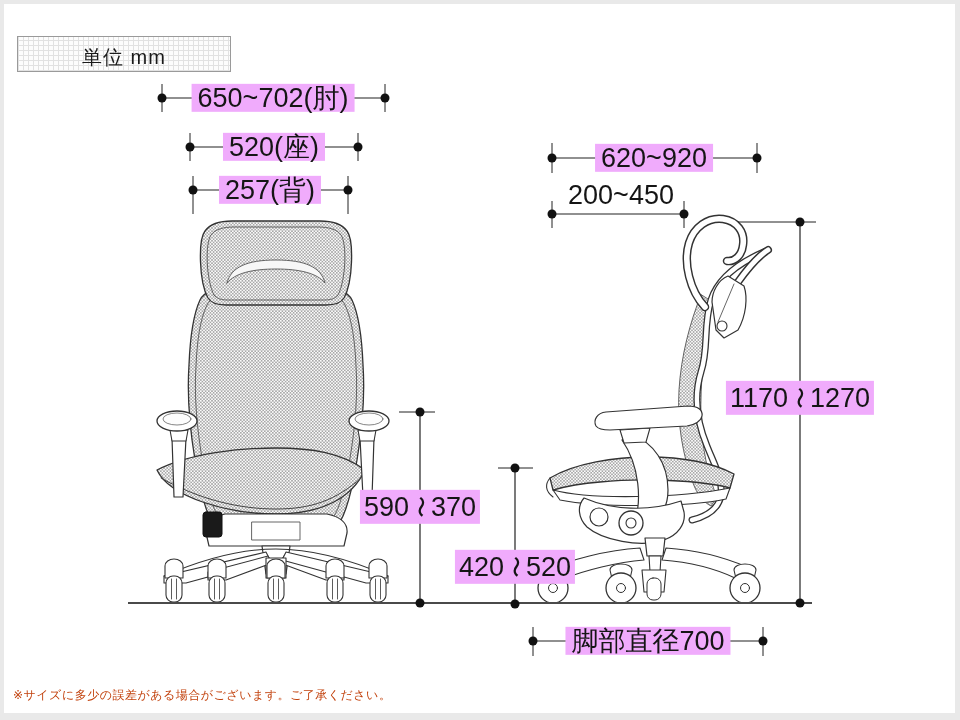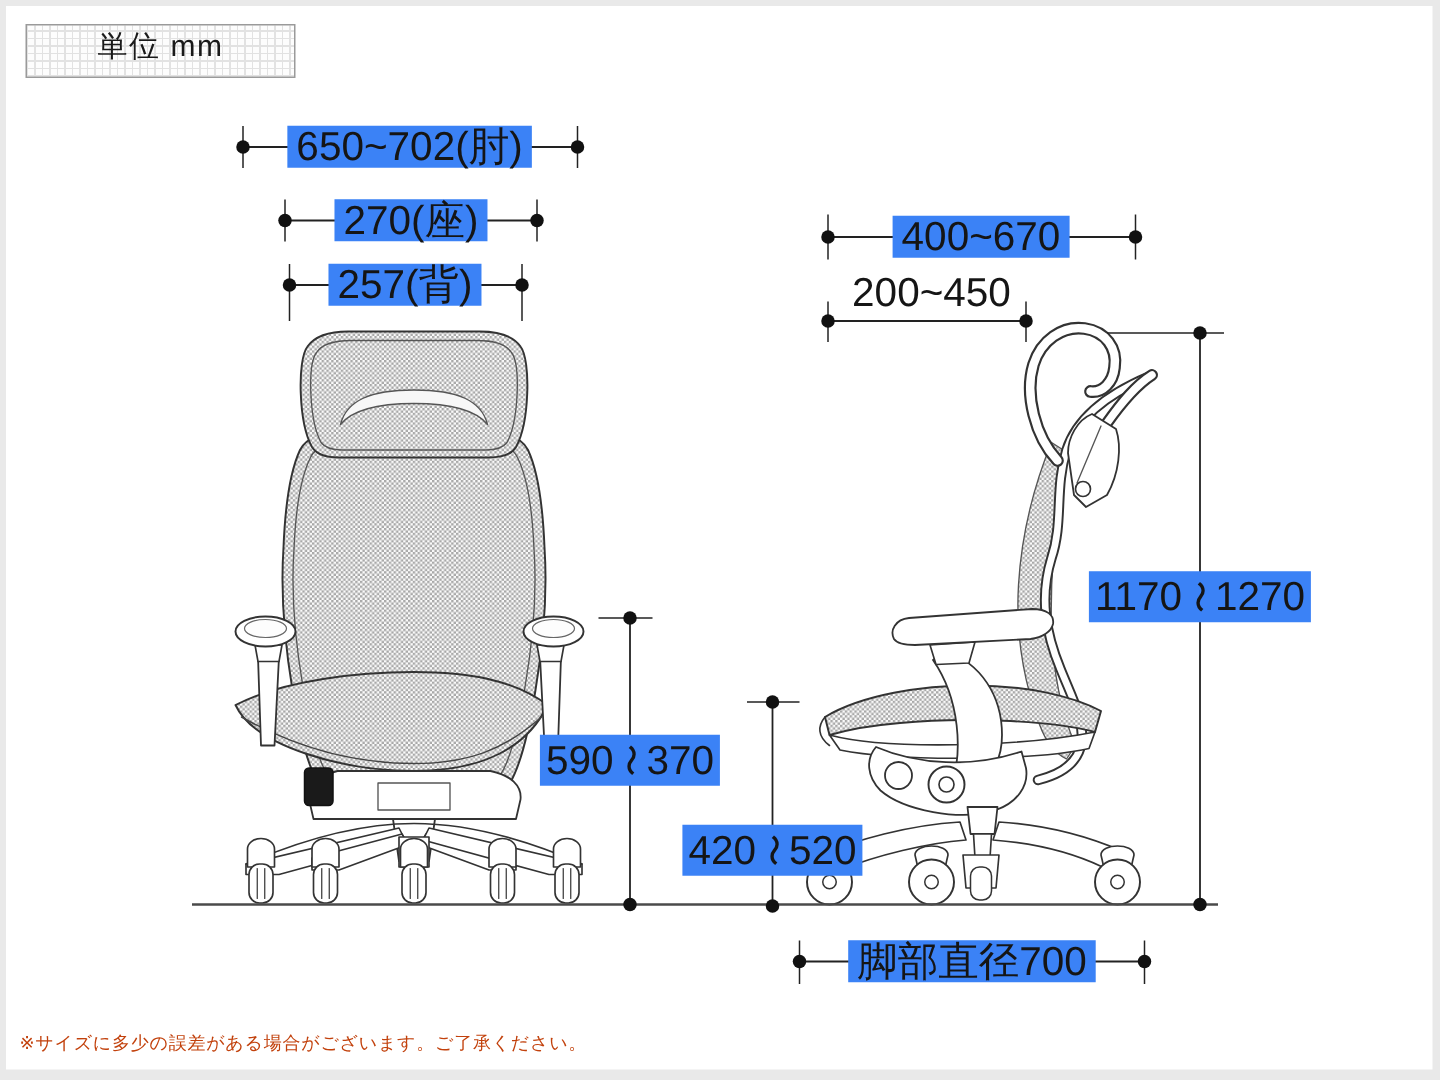--- a/index.html
+++ b/index.html
@@ -9,34 +9,34 @@
     font-family:"Liberation Sans","DejaVu Sans",sans-serif;
     color:#1a1a1a;overflow:hidden;
   }
   .card{
     position:absolute;left:4px;top:4px;right:5px;bottom:7px;
     background:#ffffff;
   }
   svg.diagram{position:absolute;left:0;top:0;z-index:1;}
   
   .unit-box{
-    position:absolute;left:17px;top:16px;width:180px;height:36px;
+    position:absolute;left:17px;top:36px;width:214px;height:36px;
     box-sizing:border-box;border:1px solid #9a9a9a;
     background-image:
       repeating-linear-gradient(0deg,#e2e2e2 0 1px,transparent 1px 5px),
       repeating-linear-gradient(90deg,#e2e2e2 0 1px,transparent 1px 5px);
     background-color:#fdfdfd;
-    display:flex;align-items:flex-start;justify-content:center;
+    display:flex;align-items:flex-end;justify-content:center;
     font-size:20px;letter-spacing:1px;z-index:3;
   }
   
   .dim-label{
     position:absolute;z-index:2;
     transform:translate(-50%,-50%);
-    background:#3b82f6;padding:0 6px;
+    background:#f0abfc;padding:0 6px;
     font-size:27px;line-height:1.05;white-space:nowrap;
     color:#151515;
   }
   .dim-label.no-bg{background:transparent;}
   .dim-label.vstack{
     display:flex;flex-direction:row;align-items:center;
     padding:3px 4px;
   }
   .dim-label .tilde{
     font-size:22px;line-height:16px;
@@ -266,25 +266,25 @@
       <line x1="533" y1="627" x2="533" y2="656" stroke-width="1"></line>
       <line x1="763" y1="627" x2="763" y2="656" stroke-width="1"></line>
       <circle cx="533" cy="641" r="4.5" stroke="none"></circle>
         <circle cx="763" cy="641" r="4.5" stroke="none"></circle>
     </g>
   </g>
 </svg>
 
 <div class="dim-label" style="left:273px;top:98px">650~702(肘)</div>
 
-<div class="dim-label" style="left:274px;top:147px">270(座)</div>
+<div class="dim-label" style="left:274px;top:147px">520(座)</div>
 
 <div class="dim-label" style="left:270px;top:190px">257(背)</div>
 
-<div class="dim-label" style="left:654px;top:158px">400~670</div>
+<div class="dim-label" style="left:654px;top:158px">620~920</div>
 
 <div class="dim-label no-bg" style="left:621px;top:195px">200~450</div>
 
 <div class="dim-label vstack" style="left:800px;top:398px">
   <span>1170</span>
   <span class="tilde">〜</span>
   <span>1270</span>
 </div>
 
 <div class="dim-label vstack" style="left:420px;top:507px">

